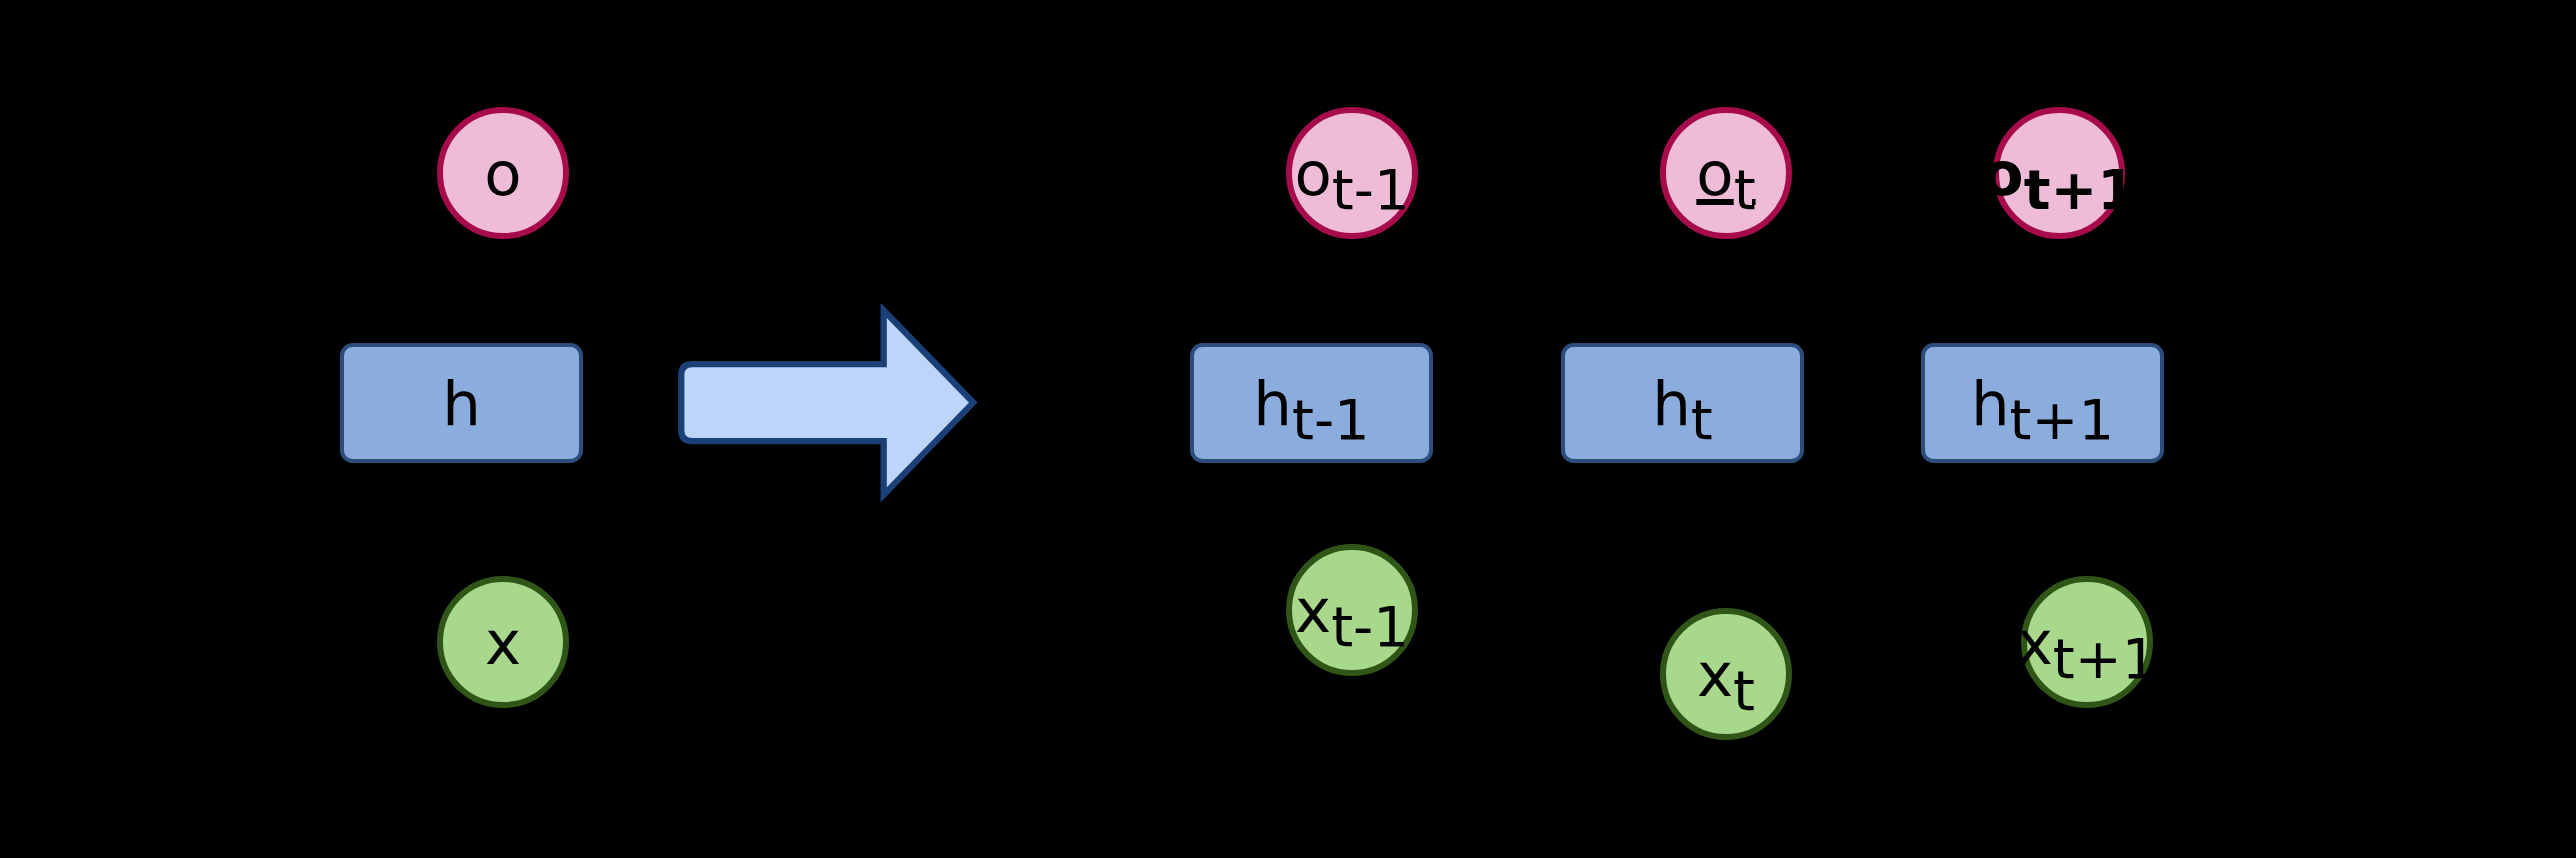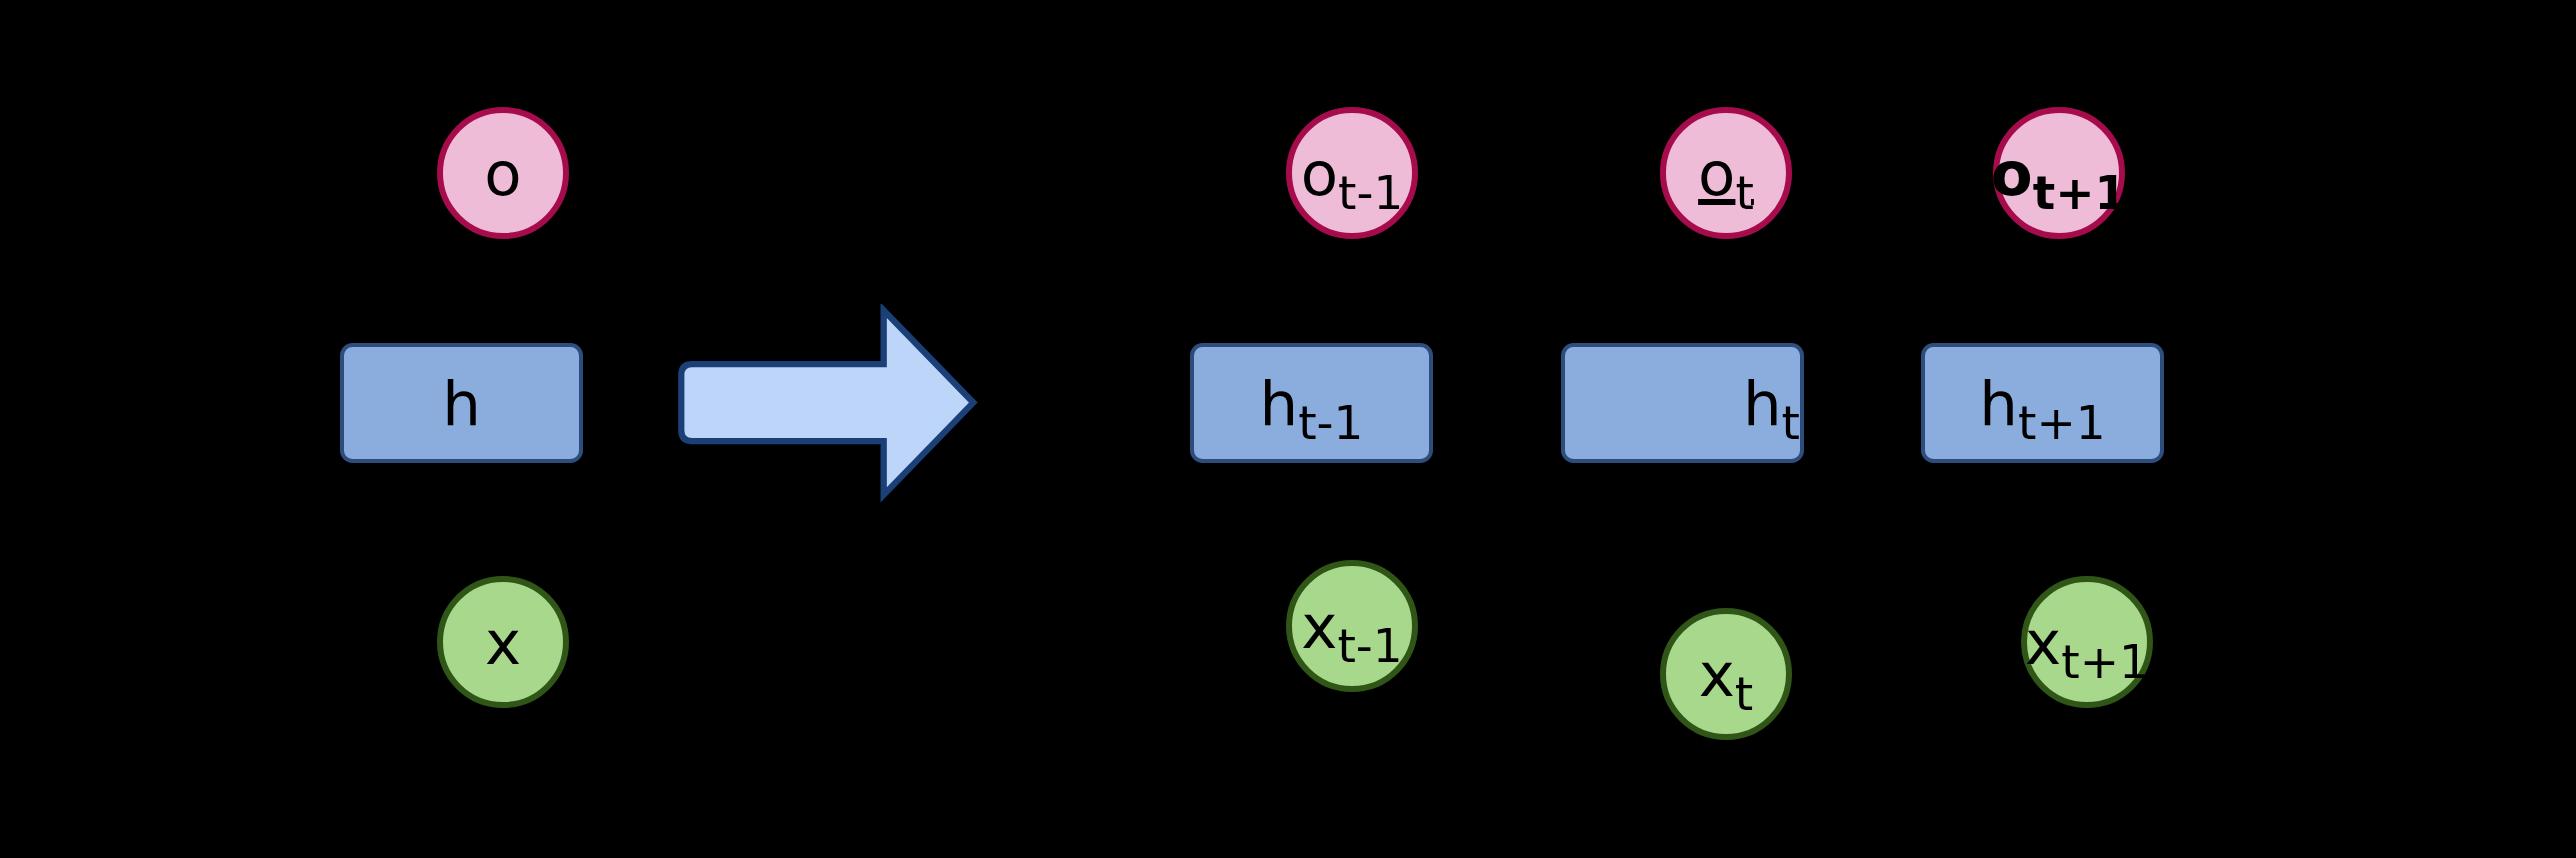--- a/index.html
+++ b/index.html
@@ -46,21 +46,21 @@
   .input {
     background: var(--input_fill);
     border-color: var(--input_stroke);
   }
   .lbl {
     font-size: 61px;
     line-height: 1;
     white-space: nowrap;
   }
   .sub {
-    font-size: 47px;
+    font-size: 56px;
     position: relative;
     top: 14.3px;
   }
   .arrow-wrap {
     position: absolute;
     left: 675px;
     top: 304px;
     width: 309px;
     height: 199px;
   }
@@ -99,29 +99,29 @@
   </div>
 
   <div class="node circle output" style="left:1286px; top:107px;">
     <span class="lbl"><span>o</span><span class="sub">t-1</span></span>
   </div>
 
   <div class="node rect hidden-state" style="left:1190px; top:343px;align-items:center;">
     <span class="lbl"><span>h</span><span class="sub">t-1</span></span>
   </div>
 
-  <div class="node circle input" style="left:1286px; top:560px;">
+  <div class="node circle input" style="left:1286px; top:544px;">
     <span class="lbl"><span>x</span><span class="sub">t-1</span></span>
   </div>
 
   <div class="node circle output" style="left:1660px; top:107px;text-decoration:underline;">
     <span class="lbl"><span>o</span><span class="sub">t</span></span>
   </div>
 
-  <div class="node rect hidden-state" style="left:1561px; top:343px;justify-content:flex-end;">
+  <div class="node rect hidden-state" style="left:1561px; top:343px;">
     <span class="lbl"><span>h</span><span class="sub">t</span></span>
   </div>
 
   <div class="node circle input" style="left:1660px; top:608px;">
     <span class="lbl"><span>x</span><span class="sub">t</span></span>
   </div>
 
   <div class="node circle output" style="left:1993px; top:107px;font-weight:bold;">
     <span class="lbl"><span>o</span><span class="sub">t+1</span></span>
   </div>

